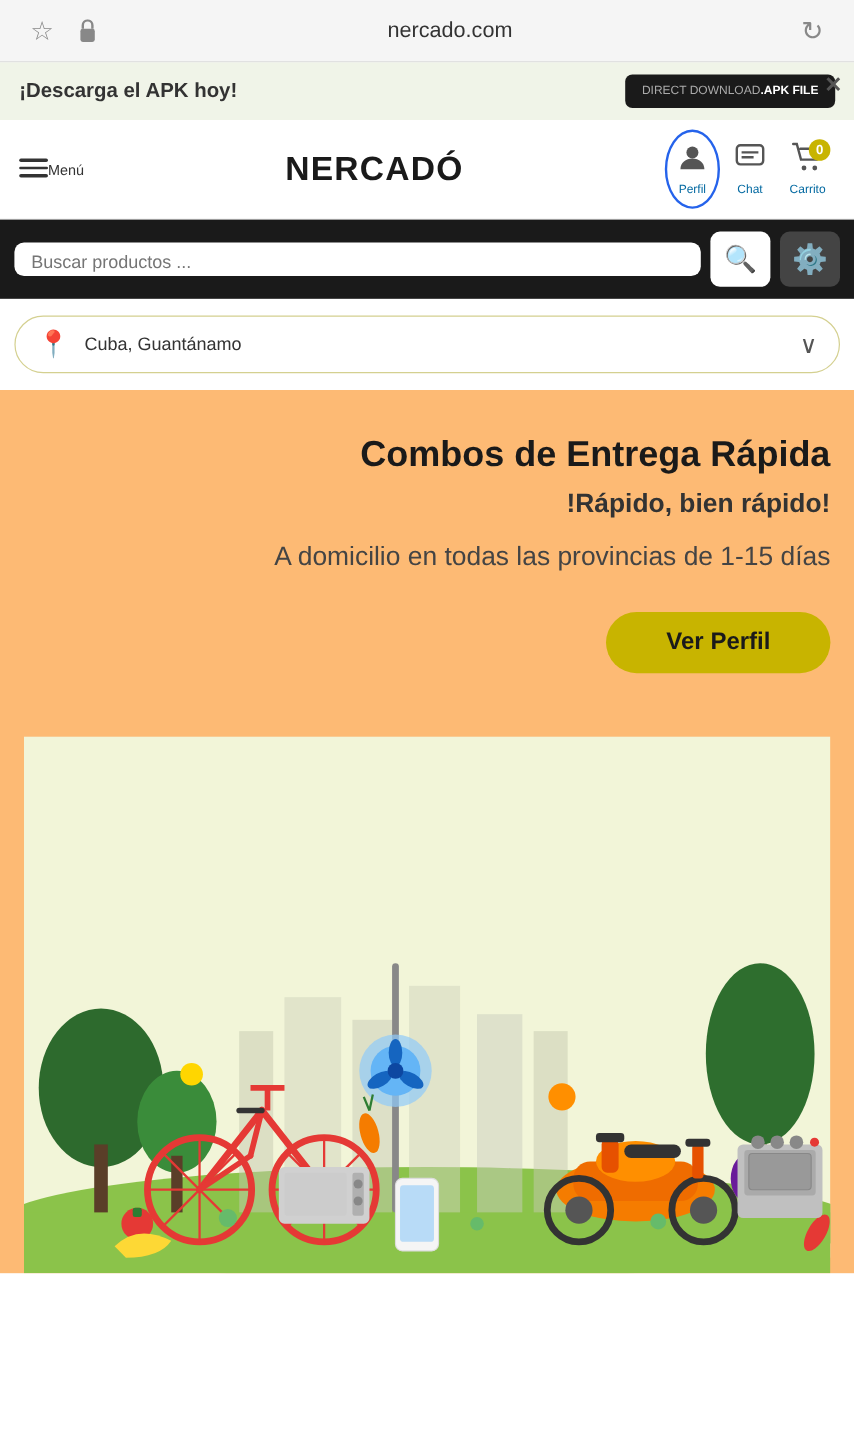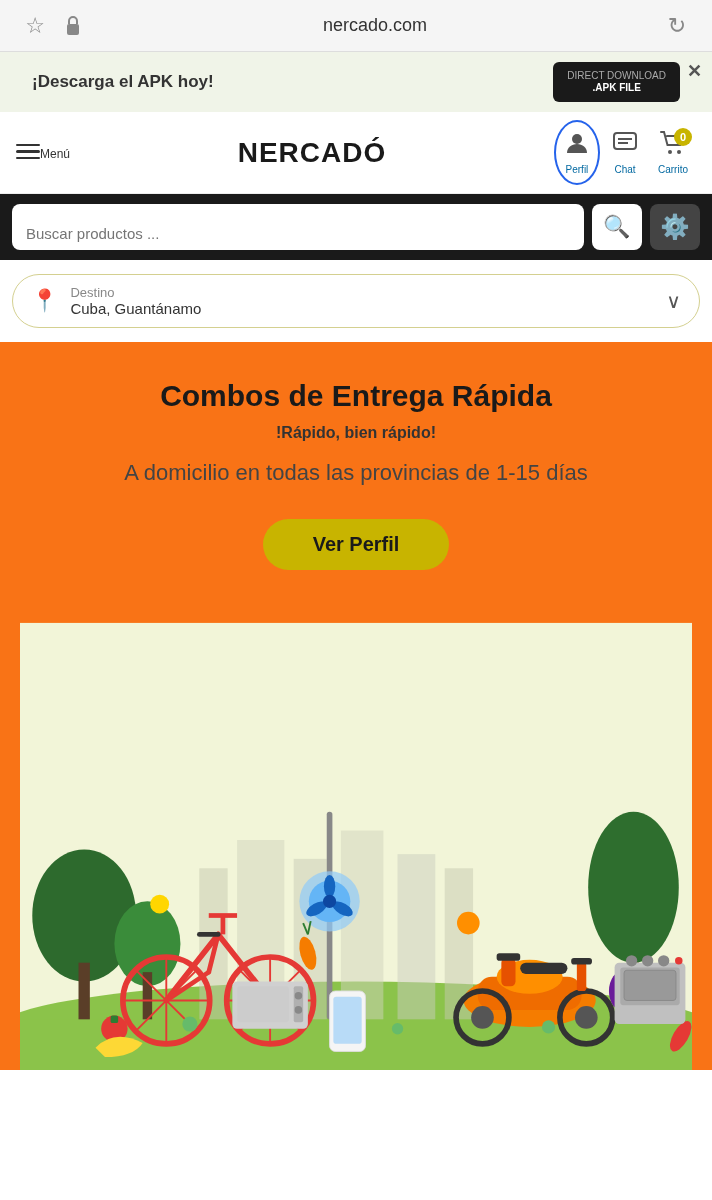--- a/index.html
+++ b/index.html
@@ -18,35 +18,35 @@
     }
     .browser-bar .url { font-size: 18px; color: #333; font-weight: 400; flex: 1; text-align: center; }
     .browser-icon { width: 30px; height: 30px; display: flex; align-items: center; justify-content: center; color: #888; }
     .star-icon { font-size: 22px; }
     .lock-icon { font-size: 20px; }
     .refresh-icon { font-size: 22px; }
 
     
     .apk-banner {
       background: #f0f4e8;
-      padding: 10px 32px;
+      padding: 10px 16px;
       display: flex;
       align-items: center;
       justify-content: space-between;
       position: relative;
     }
     .apk-banner-text { font-size: 17px; font-weight: 700; color: #333; }
     .apk-download-btn {
       background: #1a1a1a;
       color: #fff;
       padding: 8px 14px;
       border-radius: 6px;
       font-size: 12px;
       display: flex;
-      flex-direction: column;
+      flex-direction: row;
       align-items: center;
       line-height: 1.2;
     }
     .apk-download-btn .small { font-size: 10px; color: #aaa; }
     .apk-download-btn .big { font-size: 10px; font-weight: 700; }
     .apk-close {
       position: absolute;
       top: 8px;
       right: 10px;
       font-size: 18px;
@@ -98,23 +98,23 @@
       padding: 10px 12px;
       display: flex;
       align-items: center;
       gap: 8px;
     }
     .search-input-wrapper {
       flex: 1;
       background: #fff;
       border-radius: 8px;
       display: flex;
-      align-items: flex-end;
+      align-items: flex-start;
       padding: 8px 14px;
-      height: 46px;
+      height: 28px;
     }
     .search-input-wrapper input {
       border: none;
       outline: none;
       width: 100%;
       font-size: 15px;
       color: #999;
       background: transparent;
     }
     .search-btn {
@@ -154,29 +154,29 @@
       background: #fff;
     }
     .dest-icon { font-size: 22px; color: #555; }
     .dest-text { flex: 1; }
     .dest-label { font-size: 13px; color: #888; }
     .dest-value { font-size: 15px; color: #333; font-weight: 500; }
     .dest-arrow { font-size: 20px; color: #555; }
 
     
     .hero {
-      background: #f97316;
+      background: #fdba74;
       padding: 36px 20px 0;
-      text-align: center;
+      text-align: right;
       position: relative;
       overflow: hidden;
       min-height: 620px;
     }
     .hero-title { font-size: 30px; font-weight: 900; color: #1a1a1a; line-height: 1.2; margin-bottom: 10px; }
-    .hero-subtitle { font-size: 16px; font-weight: 700; color: #333; margin-bottom: 14px; }
+    .hero-subtitle { font-size: 22px; font-weight: 700; color: #333; margin-bottom: 14px; }
     .hero-desc { font-size: 22px; color: #444; line-height: 1.5; margin-bottom: 30px; }
     .hero-btn {
       display: inline-block;
       background: #c8b400;
       color: #1a1a1a;
       font-size: 20px;
       font-weight: 800;
       padding: 14px 50px;
       border-radius: 50px;
       cursor: pointer;
@@ -282,21 +282,20 @@
     <span class="search-btn-icon">🔍</span>
   </div>
   <div class="settings-btn">
     <span class="settings-btn-icon">⚙️</span>
   </div>
 </div>
 
 <div class="destination-bar">
   <span class="dest-icon">📍</span>
   <div class="dest-text">
-    <div class="dest-label">Destino</div>
     <div class="dest-value">Cuba, Guantánamo</div>
   </div>
   <span class="dest-arrow">∨</span>
 </div>
 
 <div class="hero">
   <h1 class="hero-title">Combos de Entrega Rápida</h1>
   <h2 class="hero-subtitle">!Rápido, bien rápido!</h2>
   <p class="hero-desc">A domicilio en todas las provincias de 1-15 días</p>
   <div class="hero-btn">Ver Perfil</div>

